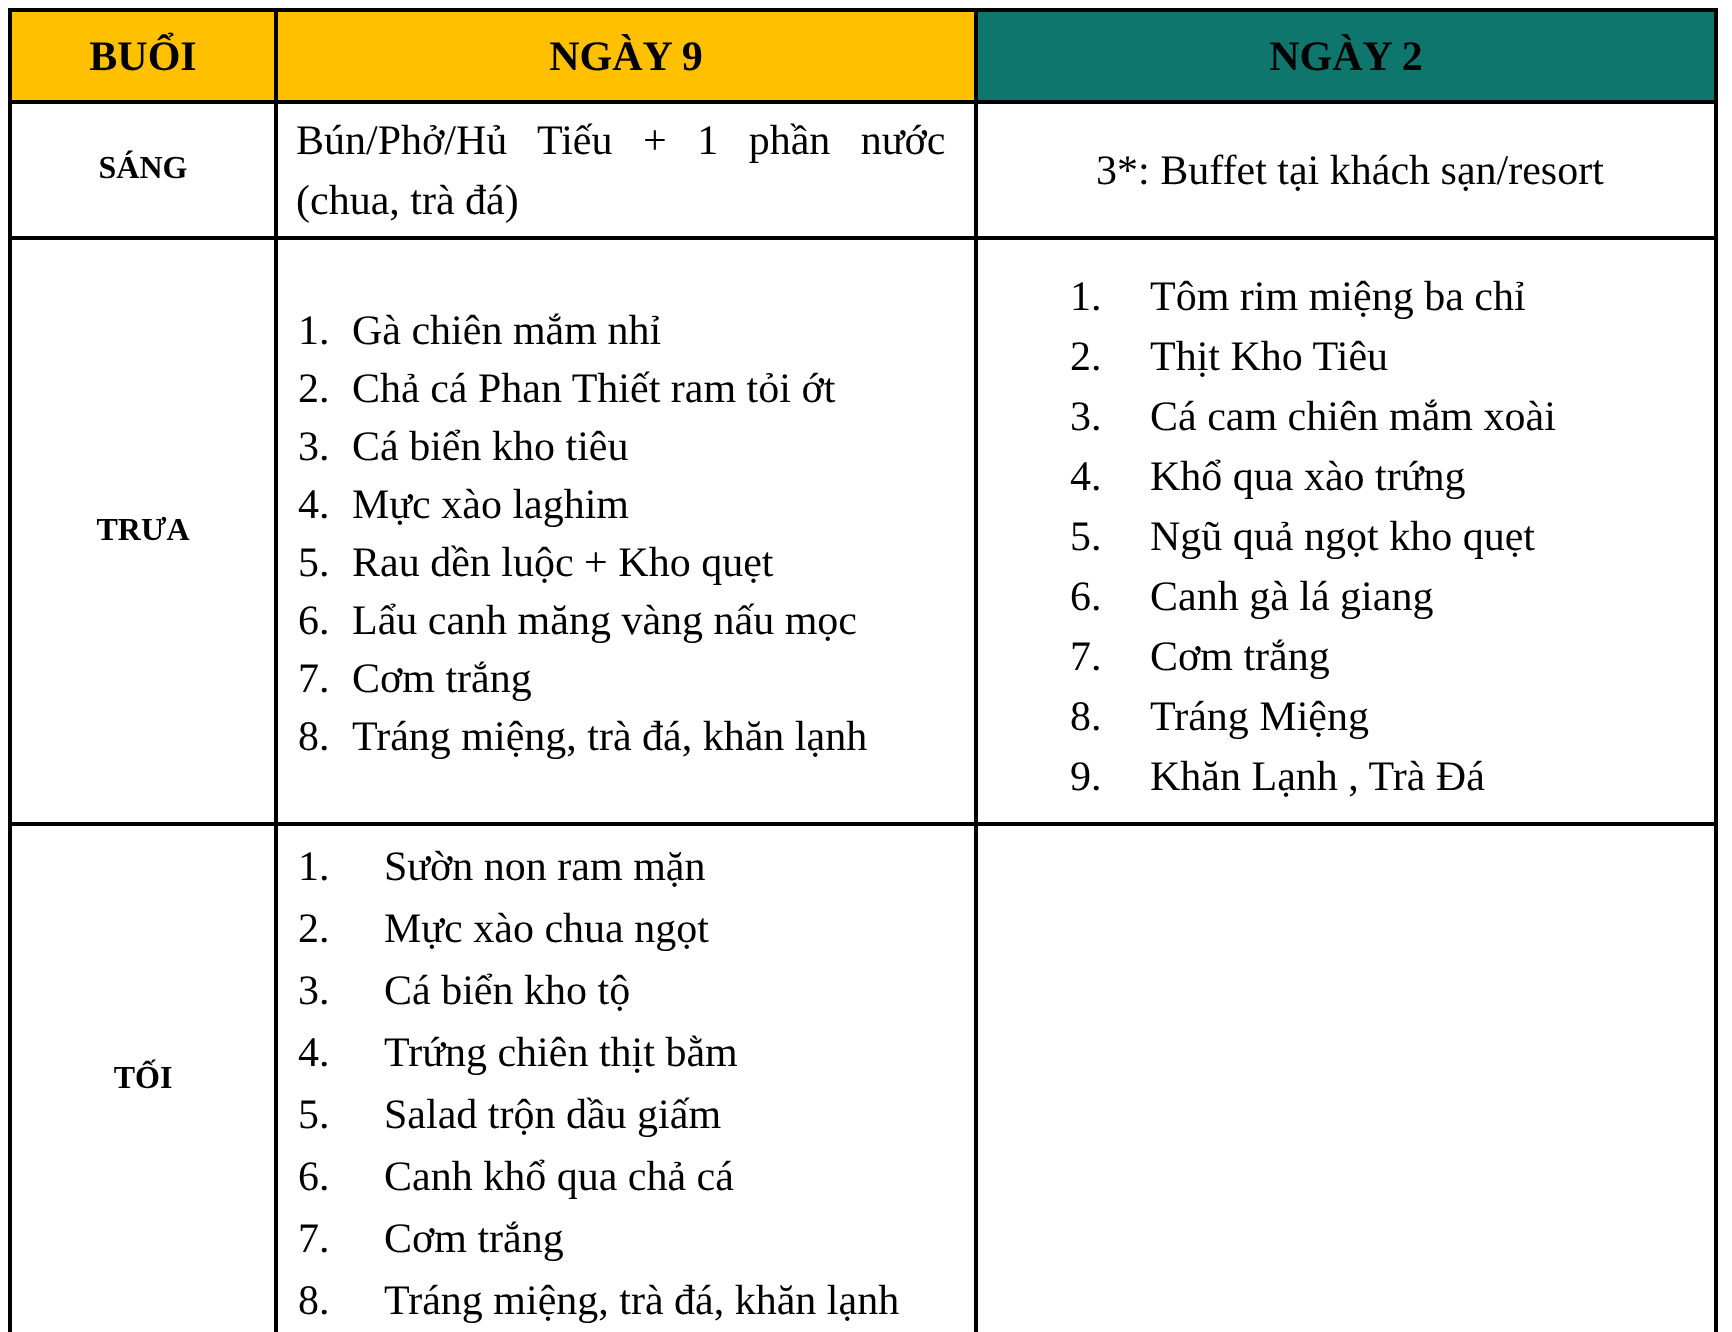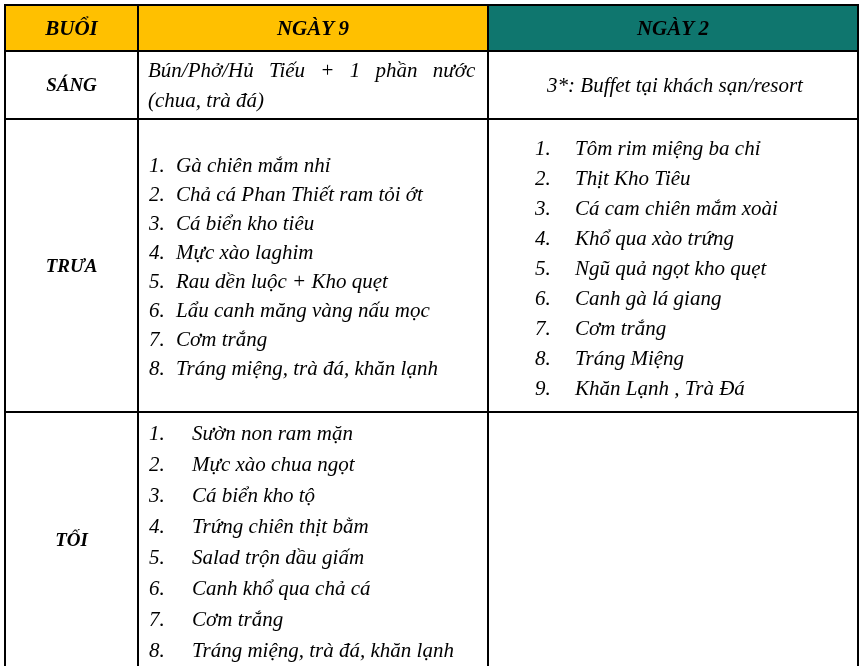--- a/index.html
+++ b/index.html
@@ -23,35 +23,34 @@
     left: 4px;
     top: 4px;
     width: 853px;
     border-collapse: collapse;
     table-layout: fixed;
   }
   table.menu th, table.menu td {
     border: 2px solid #000000;
     padding: 0;
     vertical-align: middle;
-    font-style: italic;
   }
   
   col.c-session { width: 133px; }
   col.c-day1    { width: 350px; }
   col.c-day2    { width: 370px; }
 
   tr.header-row th {
     height: 44px;
     font-size: 21px;
     font-weight: bold;
     text-align: center;
   }
   .session-cell {
-    font-size: 19px;
+    font-size: 16px;
     font-weight: bold;
     text-align: center;
     background: #ffffff;
   }
   tr.sang-row { height: 60px; }
   tr.trua-row { height: 293px; }
   tr.toi-row  { height: 250px; }
 
   td.body-cell {
     font-size: 21px;

